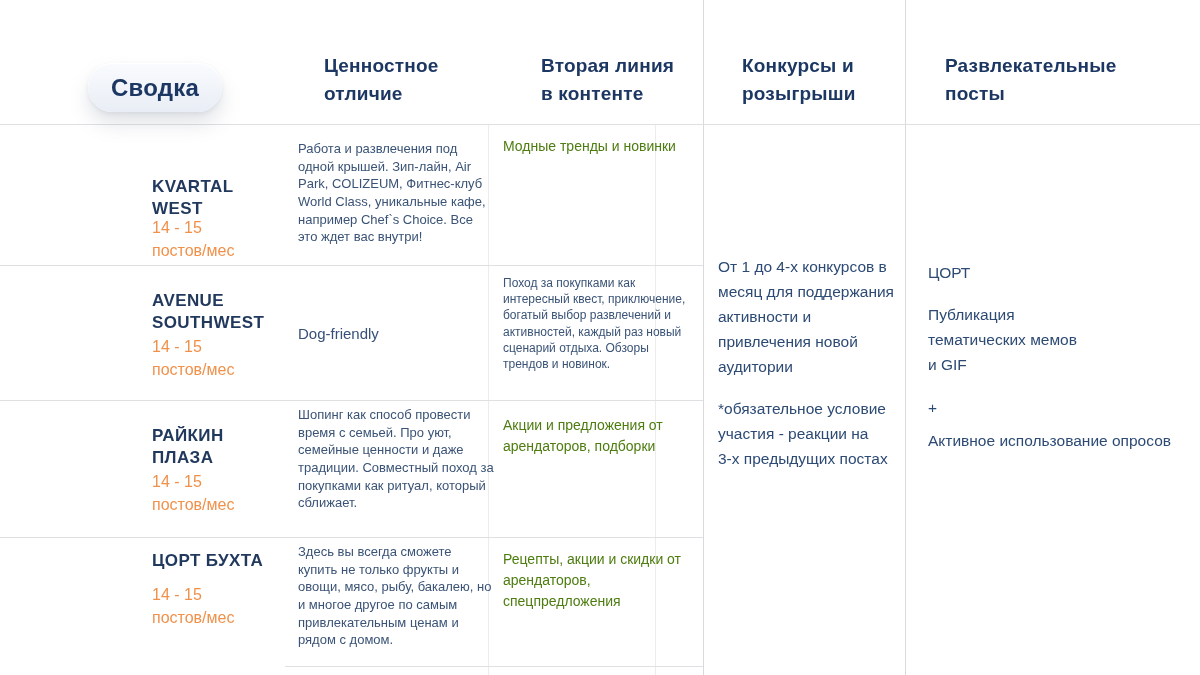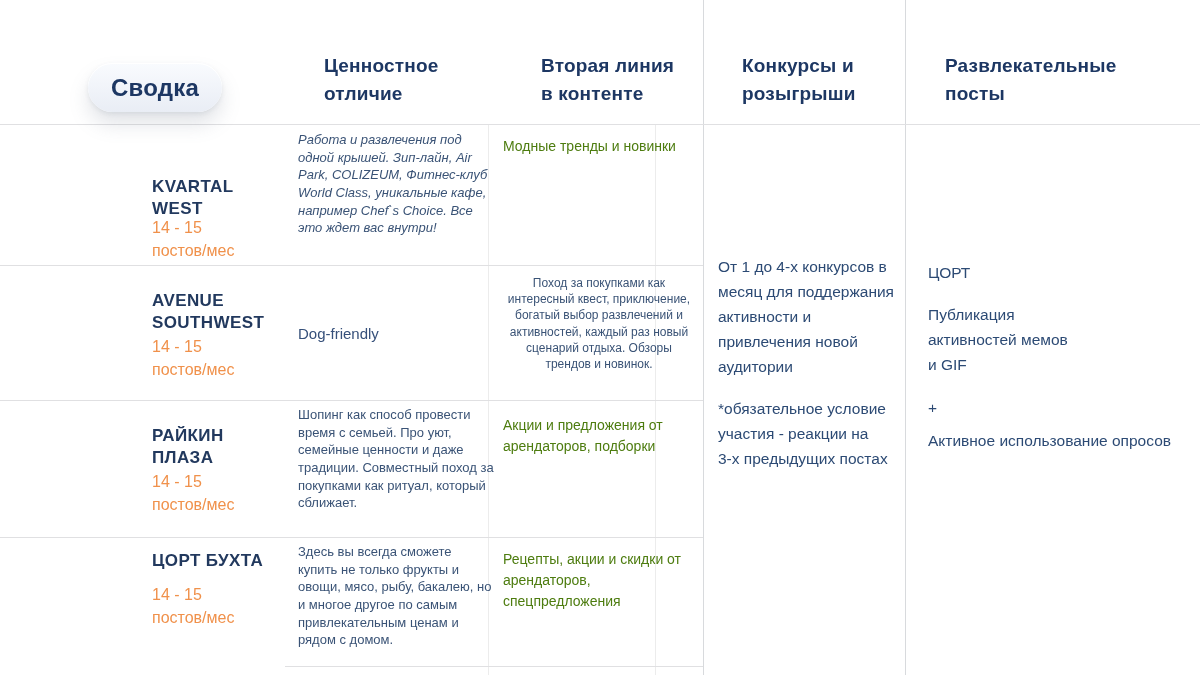--- a/index.html
+++ b/index.html
@@ -85,47 +85,47 @@
 в контенте</div>
   <div class="col-header" style="left:718px; width:180px;">Конкурсы и
 розыгрыши</div>
   <div class="col-header" style="left:921px; width:260px;">Развлекательные
 посты</div>
 
   <div class="mall-name" style="top:176px;">KVARTAL
 WEST</div>
   <div class="freq" style="top:216px;">14 - 15
 постов/мес</div>
-  <div class="value-text" style="top:131px;font-style:italic;">Работа и развлечения под одной крышей. Зип-лайн, Air Park, COLIZEUM, Фитнес-клуб World Class, уникальные кафе, например Chef`s Choice. Все это ждет вас внутри!</div>
+  <div class="value-text" style="top:140px;">Работа и развлечения под одной крышей. Зип-лайн, Air Park, COLIZEUM, Фитнес-клуб World Class, уникальные кафе, например Chef`s Choice. Все это ждет вас внутри!</div>
   <div class="second-text" style="top:136px;">Модные тренды и новинки</div>
 
   <div class="mall-name" style="top:290px;">AVENUE
 SOUTHWEST</div>
   <div class="freq" style="top:335px;">14 - 15
 постов/мес</div>
   <div class="value-text plain" style="top:324px;">Dog-friendly</div>
-  <div class="second-text dense" style="top:275px;text-align:center;">Поход за покупками как интересный квест, приключение, богатый выбор развлечений и активностей, каждый раз новый сценарий отдыха. Обзоры трендов и новинок.</div>
+  <div class="second-text dense" style="top:275px;">Поход за покупками как интересный квест, приключение, богатый выбор развлечений и активностей, каждый раз новый сценарий отдыха. Обзоры трендов и новинок.</div>
 
   <div class="mall-name" style="top:425px;">РАЙКИН
 ПЛАЗА</div>
   <div class="freq" style="top:470px;">14 - 15
 постов/мес</div>
   <div class="value-text" style="top:406px;">Шопинг как способ провести время с семьей. Про уют, семейные ценности и даже традиции. Совместный поход за покупками как ритуал, который сближает.</div>
   <div class="second-text" style="top:415px;">Акции и предложения от арендаторов, подборки</div>
 
   <div class="mall-name" style="top:550px;">ЦОРТ БУХТА</div>
   <div class="freq" style="top:583px;">14 - 15
 постов/мес</div>
   <div class="value-text" style="top:543px;">Здесь вы всегда сможете купить не только фрукты и овощи, мясо, рыбу, бакалею, но и многое другое по самым привлекательным ценам и рядом с домом.</div>
   <div class="second-text" style="top:549px;">Рецепты, акции и скидки от арендаторов, спецпредложения</div>
 
   <div class="contests-p" style="top:254px;">От 1 до 4-х конкурсов в месяц для поддержания активности и привлечения новой аудитории</div>
   <div class="contests-p" style="top:396px;">*обязательное условие участия - реакции на
 3-х предыдущих постах</div>
 
   <div class="fun-p" style="top:260px;">ЦОРТ</div>
   <div class="fun-p" style="top:302px;">Публикация
-активностей мемов
+тематических мемов
 и GIF</div>
   <div class="fun-p" style="top:395px;">+</div>
   <div class="fun-p" style="top:428px;">Активное использование опросов</div>
 
 </div>
 
 </body></html>

